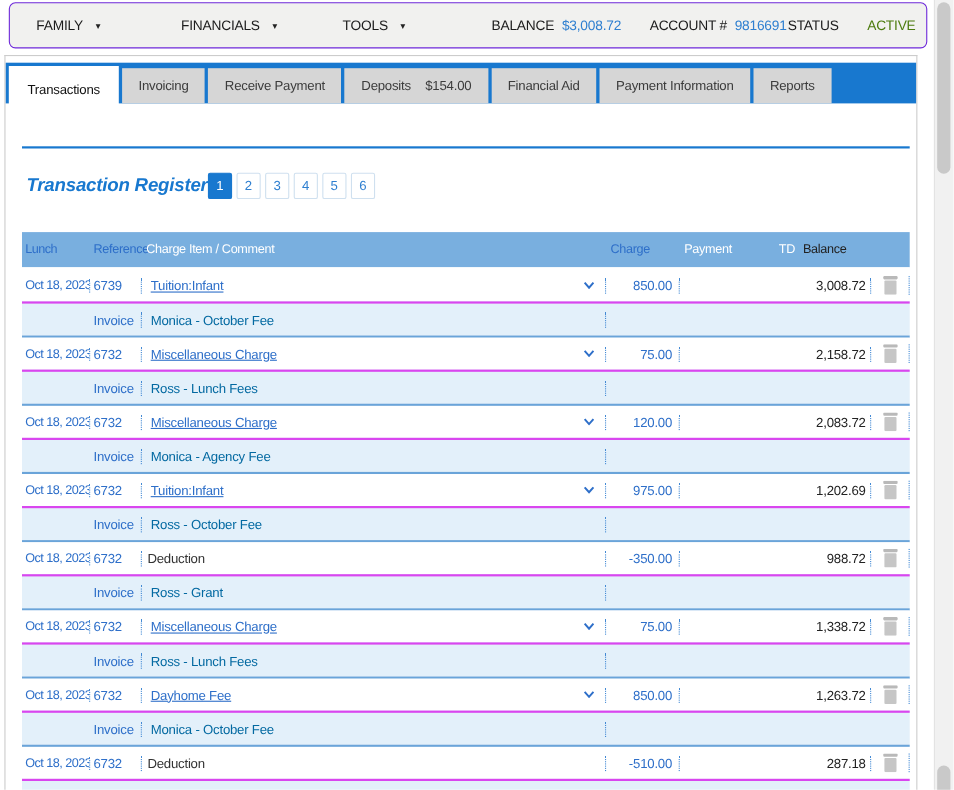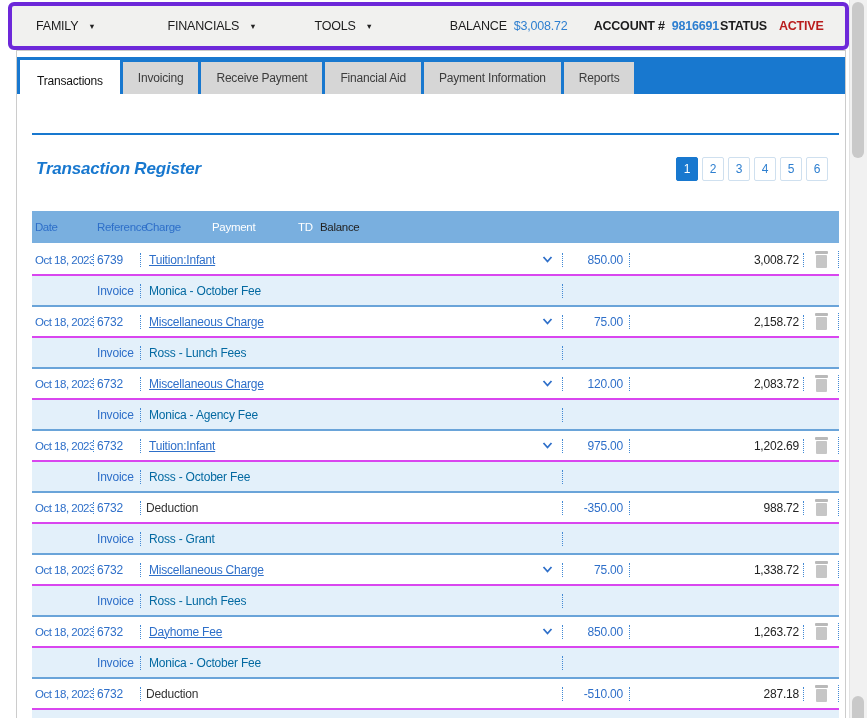--- a/index.html
+++ b/index.html
@@ -1,51 +1,51 @@
 <!DOCTYPE html>
 <html><head>
 <meta charset="utf-8">
 <style>
   html,body{margin:0;padding:0;background:#fff;}
   body{width:867px;height:718px;overflow:hidden;position:relative;
        font-family:"Liberation Sans","DejaVu Sans",sans-serif;letter-spacing:-0.2px;color:#1c1c1c;}
 
   
   .topbar{position:absolute;left:8px;top:2px;width:833px;height:40px;background:#f1f1ef;
-          border:4px solid #6d28d9;border-radius:6px;display:flex;align-items:center;font-size:12.5px;}
+          border:1px solid #6d28d9;border-radius:6px;display:flex;align-items:center;font-size:12.5px;}
   .menu{display:flex;align-items:center;cursor:pointer;font-weight:500;}
   .m-family{margin-left:24px;}
   .m-financials{margin-left:72px;}
   .m-tools{margin-left:58px;}
   .caret{font-size:7.5px;margin-left:10px;color:#222;}
   .balance-group{margin-left:77px;display:flex;align-items:center;font-weight:500;}
-  .account-group{margin-left:26px;display:flex;align-items:center;font-weight:700;}
+  .account-group{margin-left:26px;display:flex;align-items:center;font-weight:400;}
   .blue-val{color:#2e7fd0;margin-left:7px;}
   .status-label{margin-left:1px;}
-  .active-val{color:#b91c1c;margin-left:12px;}
+  .active-val{color:#4d7c0f;margin-left:26px;}
 
   
   .scroll-track{position:absolute;right:0;top:0;width:17px;height:718px;background:#f1f1f1;border-left:1px solid #e3e3e3;}
   .scroll-thumb{position:absolute;left:2px;width:12px;background:#c9c9c9;border-radius:6px;}
   .thumb-top{top:2px;height:156px;}
   .thumb-bottom{top:696px;height:30px;}
 
   
-  .container{position:absolute;left:16px;top:50px;width:828px;height:668px;border:1px solid #cccccc;
+  .container{position:absolute;left:4px;top:50px;width:828px;height:668px;border:1px solid #cccccc;
              border-bottom:none;background:#fff;overflow:hidden;}
 
   .tabstrip{margin-top:6px;height:37px;background:#1878cf;display:flex;align-items:flex-start;padding-left:3px;}
   .tab{height:32px;margin-top:5px;margin-right:3px;background:#d6d6d6;color:#3c3c3c;font-size:12px;
        display:flex;align-items:center;padding:0 15px;cursor:pointer;white-space:nowrap;}
   .tab.active{height:41px;margin-top:3px;background:#fff;color:#111;position:relative;z-index:2;padding:0 17px;}
   .tab .amt{margin-left:13px;}
 
   .rule{margin:39px 6px 0 15px;height:2px;background:#1878cf;}
 
-  .register-head{margin:22px 17px 0 19px;display:flex;justify-content:space-between;align-items:center;}
+  .register-head{margin:22px 17px 0 19px;display:flex;justify-content:flex-start;align-items:center;}
   .title{color:#1878cf;font-size:17px;font-weight:bold;font-style:italic;}
   .pagination{display:flex;gap:4px;}
   .page{width:20px;height:22px;border:1px solid #cfe0ef;background:#fff;color:#2e7fd0;font-size:12px;
         display:flex;align-items:center;justify-content:center;border-radius:2px;cursor:pointer;}
   .page.active{background:#1878cf;border-color:#1878cf;color:#fff;}
 
   
   .table{margin:30px 6px 0 15px;width:807px;}
   .thead{height:32px;background:#79afdf;display:flex;align-items:center;color:#fff;font-size:12px;}
   .th{padding-left:4px;white-space:nowrap;overflow:visible;box-sizing:border-box;font-size:11.5px;letter-spacing:-0.3px;}
@@ -112,20 +112,24 @@
       <div class="tab active">
         <span>Transactions</span>
       </div>
       <div class="tab">
         <span>Invoicing</span>
       </div>
       <div class="tab">
         <span>Receive Payment</span>
       </div>
       <div class="tab">
+        <span>Deposits</span>
+        <span class="amt">$154.00</span>
+      </div>
+      <div class="tab">
         <span>Financial Aid</span>
       </div>
       <div class="tab">
         <span>Payment Information</span>
       </div>
       <div class="tab">
         <span>Reports</span>
       </div>
     </div>
 
@@ -138,22 +142,23 @@
         <div class="page">2</div>
         <div class="page">3</div>
         <div class="page">4</div>
         <div class="page">5</div>
         <div class="page">6</div>
       </div>
   </div>
 
   <div class="table">
     <div class="thead">
-      <div class="th c-date">Date</div>
+      <div class="th c-date">Lunch</div>
       <div class="th c-ref">Reference</div>
+      <div class="th c-item">Charge Item / Comment</div>
       <div class="th c-charge" style="justify-content:flex-start;">Charge</div>
       <div class="th c-pay">Payment</div>
       <div class="th c-td">TD</div>
       <div class="th c-bal" style="justify-content:flex-start;">Balance</div>
       <div class="th c-act"></div>
     </div>
     <div>
         <div class="group">
           <div class="row main">
             <div class="cell c-date">Oct 18, 2023</div>

